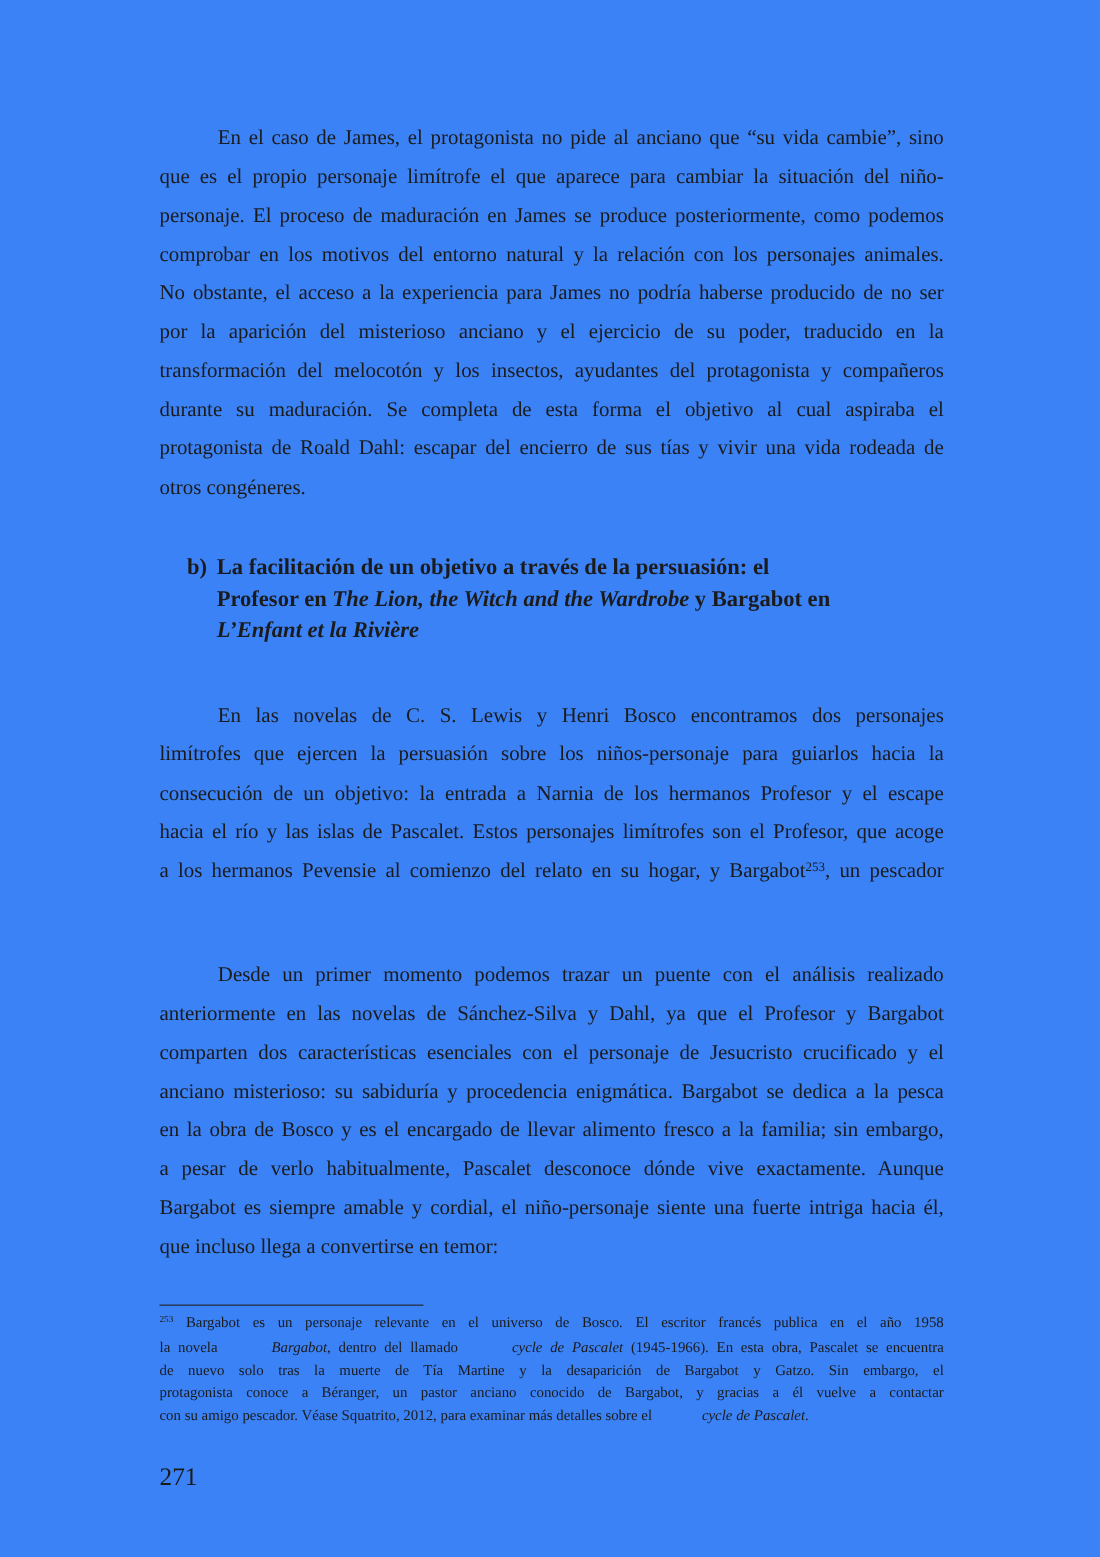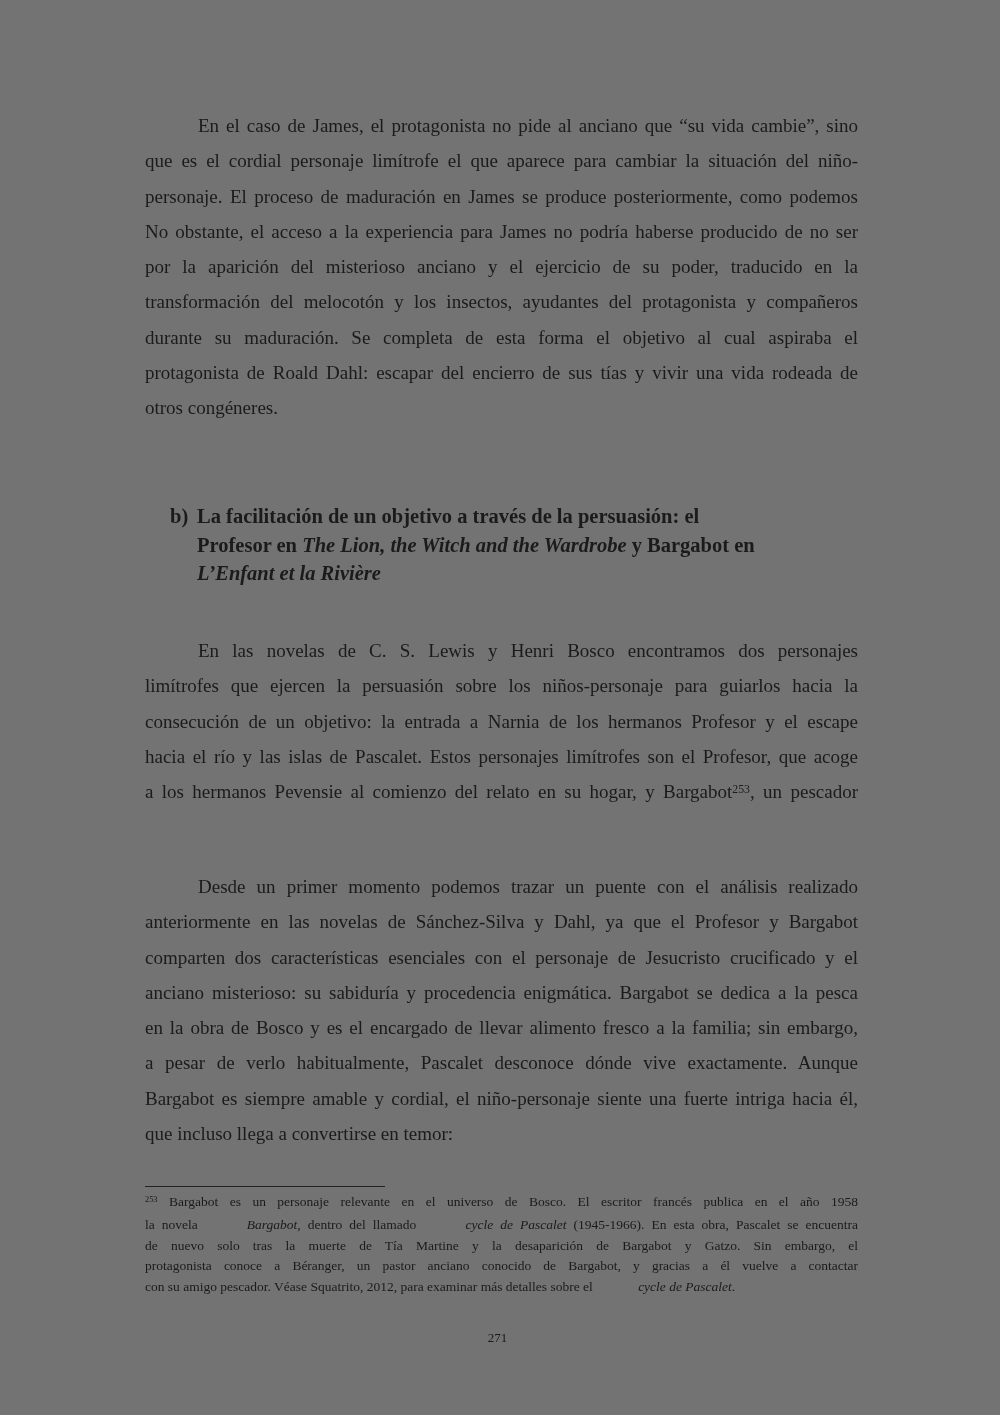--- a/index.html
+++ b/index.html
@@ -3,21 +3,21 @@
 <meta charset="utf-8">
 <style>
   html, body { margin: 0; padding: 0; }
   body {
     width: 1000px; height: 1415px;
     background: #ffffff;
     font-family: "Liberation Serif", "DejaVu Serif", serif;
     color: #1b1b1b;
     -webkit-font-smoothing: antialiased;
   }
-  .page { position: relative; width: 1000px; height: 1415px; overflow: hidden; background: #737373; }
+  .page { position: relative; width: 1000px; height: 1415px; overflow: hidden; background: #3b82f6; }
   .block { position: absolute; left: 145px; width: 713px; }
 
   
   .bodytext { font-size: 19px; line-height: 35.3px; }
   .line { text-align: justify; text-align-last: justify; }
   .line.last { text-align-last: left; }
   .line.indent { text-indent: 53px; }
 
   .it { font-style: italic; margin-left: 42px; }
   .bd { font-weight: bold; margin-top: 36px; }
@@ -30,36 +30,37 @@
   .hlines { margin-left: 52px; }
   .hlines .line {
     text-align: left; text-align-last: left; text-indent: 0;
     font-size: 20.5px; line-height: 28.5px; font-weight: bold;
   }
 
   
   .fnsep { position: absolute; left: 145px; top: 1186px; width: 240px; border-top: 1.6px solid #222; height: 0; }
   .footnote { font-size: 13.5px; line-height: 20.8px; top: 1192px; }
 
-  .pagenum { top: 1330px; font-size: 13px; text-align: center; padding-right: 8px; box-sizing: border-box; }
+  .pagenum { top: 1330px; font-size: 23px; text-align: left; padding-right: 8px; box-sizing: border-box; }
 
   #para-james { top: 108px; }
   #section-heading { top: 502px; }
   #para-lewis { top: 622px; margin-top: 11px; }
   #para-comp { top: 869px; }
 </style>
 </head>
 <body>
 
 <div class="page">
 
   <section id="para-james" class="block bodytext">
       <div class="line indent"><span>En el caso de James, el protagonista no pide al anciano que “su vida cambie”, sino</span></div>
-      <div class="line"><span>que es el cordial personaje limítrofe el que aparece para cambiar la situación del niño-</span></div>
+      <div class="line"><span>que es el propio personaje limítrofe el que aparece para cambiar la situación del niño-</span></div>
       <div class="line"><span>personaje. El proceso de maduración en James se produce posteriormente, como podemos</span></div>
+      <div class="line"><span>comprobar en los motivos del entorno natural y la relación con los personajes animales.</span></div>
       <div class="line"><span>No obstante, el acceso a la experiencia para James no podría haberse producido de no ser</span></div>
       <div class="line"><span>por la aparición del misterioso anciano y el ejercicio de su poder, traducido en la</span></div>
       <div class="line"><span>transformación del melocotón y los insectos, ayudantes del protagonista y compañeros</span></div>
       <div class="line"><span>durante su maduración. Se completa de esta forma el objetivo al cual aspiraba el</span></div>
       <div class="line"><span>protagonista de Roald Dahl: escapar del encierro de sus tías y vivir una vida rodeada de</span></div>
       <div class="line last"><span>otros congéneres.</span></div>
     </section>
 
   <div id="section-heading" class="heading">
     <span class="hlabel">b)</span>

